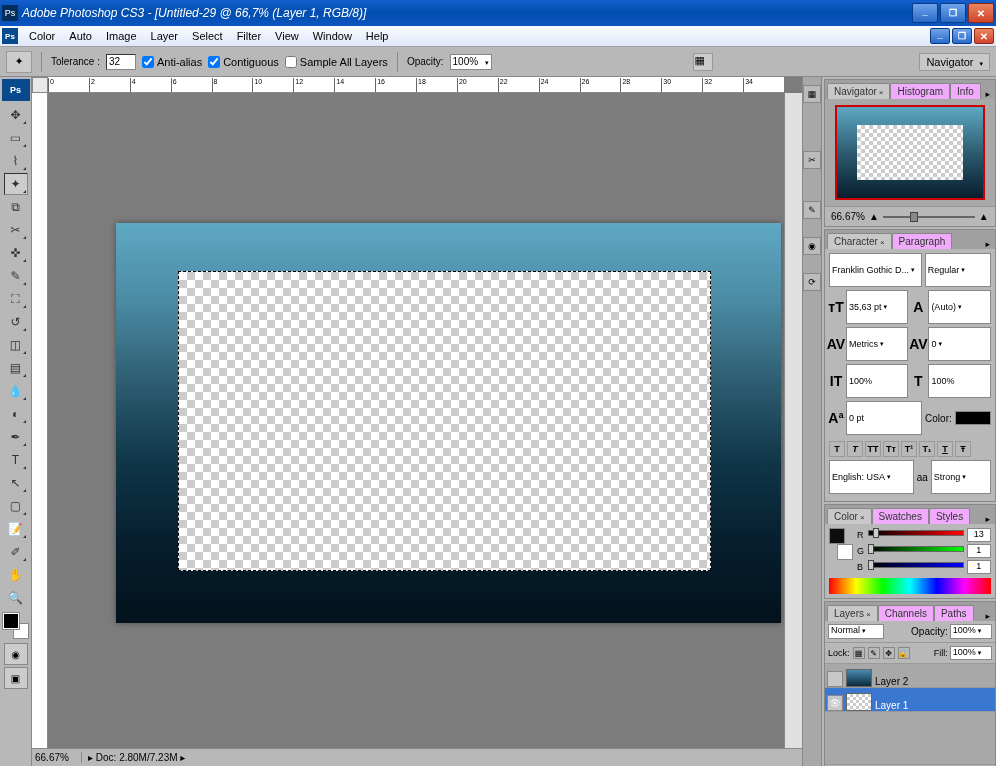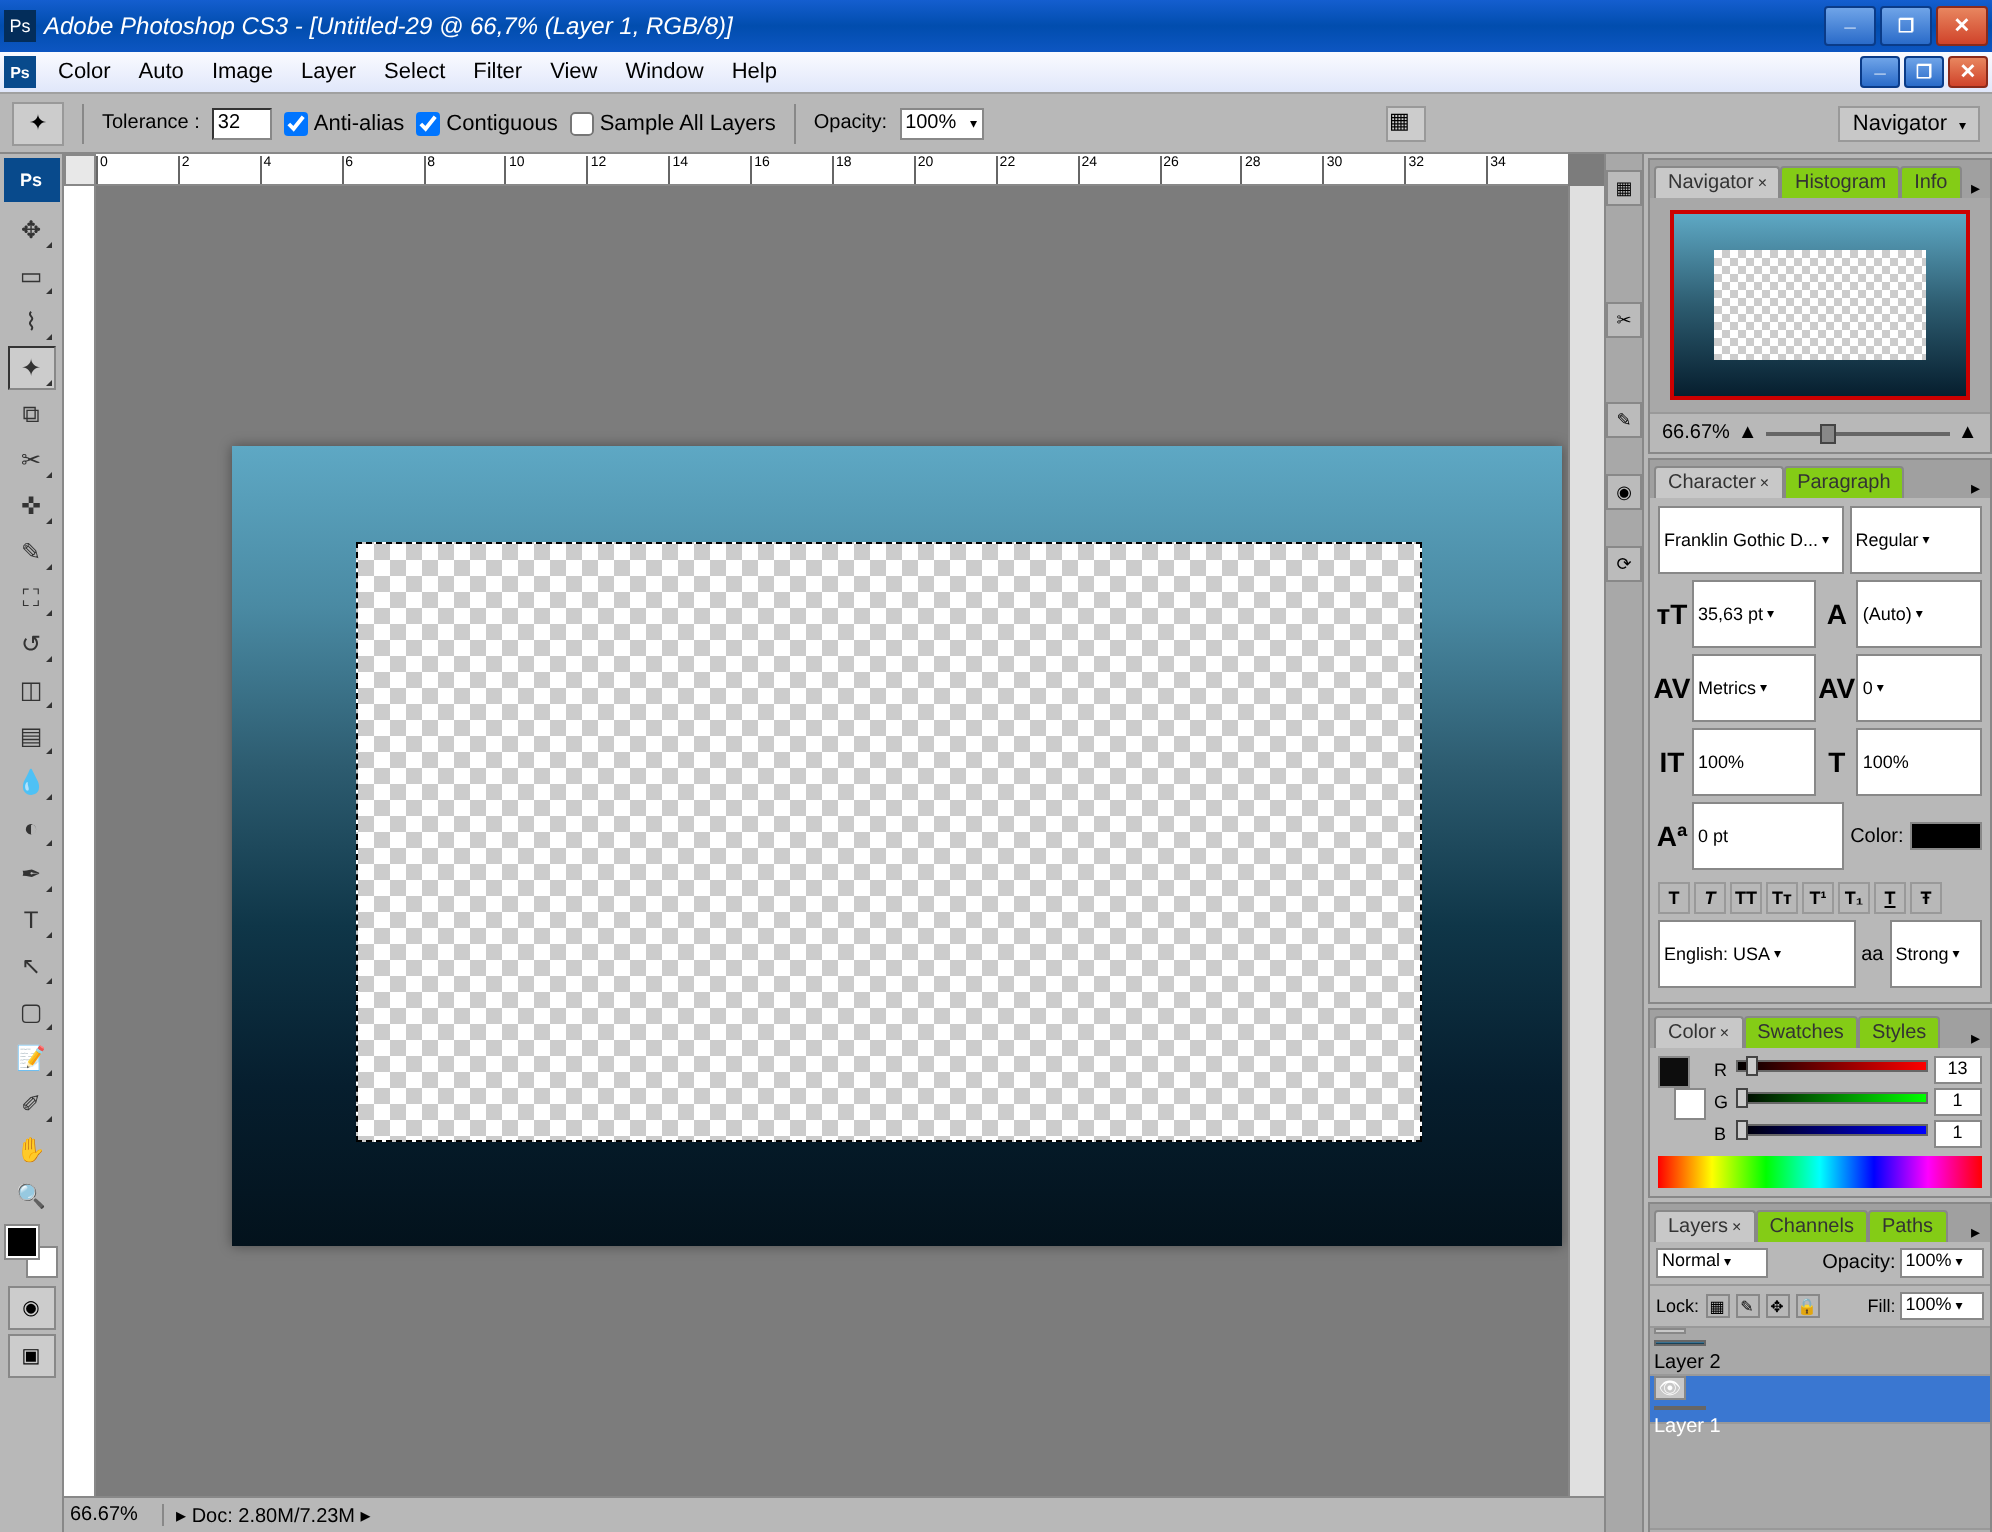--- a/index.html
+++ b/index.html
@@ -64,21 +64,21 @@
 .scrollbar-v { position:absolute;right:0;top:16px;width:18px;bottom:18px;background:#e0e0e0;border-left:1px solid #888;}
 
 
 .right-dock { width:194px; background:#b8b8b8; display:flex;}
 .dock-strip { width:22px;background:#a8a8a8;border-left:1px solid #888;border-right:1px solid #888;padding-top:8px;}
 .dock-btn { width:18px;height:18px;margin:0 auto 18px;border:1px solid #888;background:#bbb;display:flex;align-items:center;justify-content:center;font-size:9px;}
 .panels { flex:1; display:flex;flex-direction:column;gap:2px;padding:2px;}
 
 .panel { border:1px solid #888;background:#b8b8b8;}
 .panel-tabs { height:19px;display:flex;align-items:flex-end;background:#a0a0a0;padding-left:2px;gap:0;}
-.tab { padding:2px 6px;font-size:10px;background:#84cc16;border:1px solid #888;border-bottom:none;color:#333;cursor:default;border-radius:2px 2px 0 0;}
+.tab { padding:2px 6px;font-size:10px;background:#f0abfc;border:1px solid #888;border-bottom:none;color:#333;cursor:default;border-radius:2px 2px 0 0;}
 .tab.active { background:#c8c8c8;}
 .tab .x { font-size:8px;margin-left:2px;}
 .panel-menu { margin-left:auto;width:14px;font-size:9px;text-align:center;}
 
 
 .nav-body { padding:6px;background:#a8a8a8;}
 .nav-thumb { width:150px;height:95px;margin:0 auto;border:2px solid #c00;background:linear-gradient(180deg,#5ea8c4,#2d5c70,#061e2e);position:relative;}
 .nav-thumb .trans { position:absolute;top:18px;left:20px;right:20px;bottom:18px;background-image: repeating-conic-gradient(#ccc 0 25%, #fff 0 50%);background-size:8px 8px;}
 .nav-slider { display:flex;align-items:center;padding:4px 6px;gap:4px;font-size:10px;border-top:1px solid #999;}
 .nav-slider .track { flex:1;height:2px;background:#666;position:relative;}
@@ -110,21 +110,21 @@
 .spectrum { height:16px;background:linear-gradient(90deg,#f00,#ff0,#0f0,#0ff,#00f,#f0f,#f00);margin-top:2px;}
 
 
 .layers-body { font-size:10px;}
 .layers-opts { display:flex;align-items:center;gap:3px;padding:3px;border-bottom:1px solid #999;}
 .layers-opts .sel { width:56px;height:15px;border:1px solid #888;background:#fff;padding:0 2px;font-size:9px;}
 .layers-opts .right { margin-left:auto;display:flex;align-items:center;gap:2px;}
 .lock-row { display:flex;align-items:center;gap:3px;padding:3px;border-bottom:1px solid #999;font-size:9px;}
 .lock-ico { width:12px;height:12px;border:1px solid #888;display:flex;align-items:center;justify-content:center;font-size:8px;}
 .layer-list { background:#a8a8a8;min-height:100px;}
-.layer-row { display:flex;align-items:flex-start;height:24px;border-bottom:1px solid #999;padding:0 2px;gap:3px;flex-direction:column;}
+.layer-row { display:flex;align-items:flex-end;height:24px;border-bottom:1px solid #999;padding:0 2px;gap:3px;}
 .layer-row.sel { background:#3a77d1;color:#fff;}
 .eye { width:16px;height:16px;border:1px solid #888;background:#c8c8c8;display:flex;align-items:center;justify-content:center;font-size:9px;}
 .layer-thumb { width:26px;height:18px;border:1px solid #666;background-image: repeating-conic-gradient(#ccc 0 25%, #fff 0 50%);background-size:6px 6px;}
 .layer-thumb.img { background:linear-gradient(#4a8ab0,#0a2a3a);}
 .layers-footer { height:20px;display:flex;align-items:center;justify-content:flex-end;gap:2px;padding:0 3px;border-top:1px solid #999;background:#b0b0b0;}
 .lf-btn { width:18px;height:16px;border:1px solid #888;display:flex;align-items:center;justify-content:center;font-size:9px;}
 
 .arr::after { content:"▾"; font-size:7px; margin-left:2px;}
 </style>
 </head>
@@ -336,21 +336,21 @@
             <div class="text-btn">T¹</div>
             <div class="text-btn">T₁</div>
             <div class="text-btn">
                 <u>T</u>
               </div>
             <div class="text-btn">Ŧ</div>
           </div>
           <div class="char-row">
             <div class="char-input arr" style="flex:1">English: USA</div>
             <span>aa</span>
-            <div class="char-input arr" style="width:46px;flex:none">Strong</div>
+            <div class="char-input arr" style="width:60px;flex:none">Strong</div>
           </div>
         </div>
       </div>
 
       <div class="panel">
         <div class="panel-tabs">
           <div class="tab active"><span>Color</span><span class="x">×</span></div>
           <div class="tab"><span>Swatches</span></div>
           <div class="tab"><span>Styles</span></div>
           <div class="panel-menu">▸</div>

